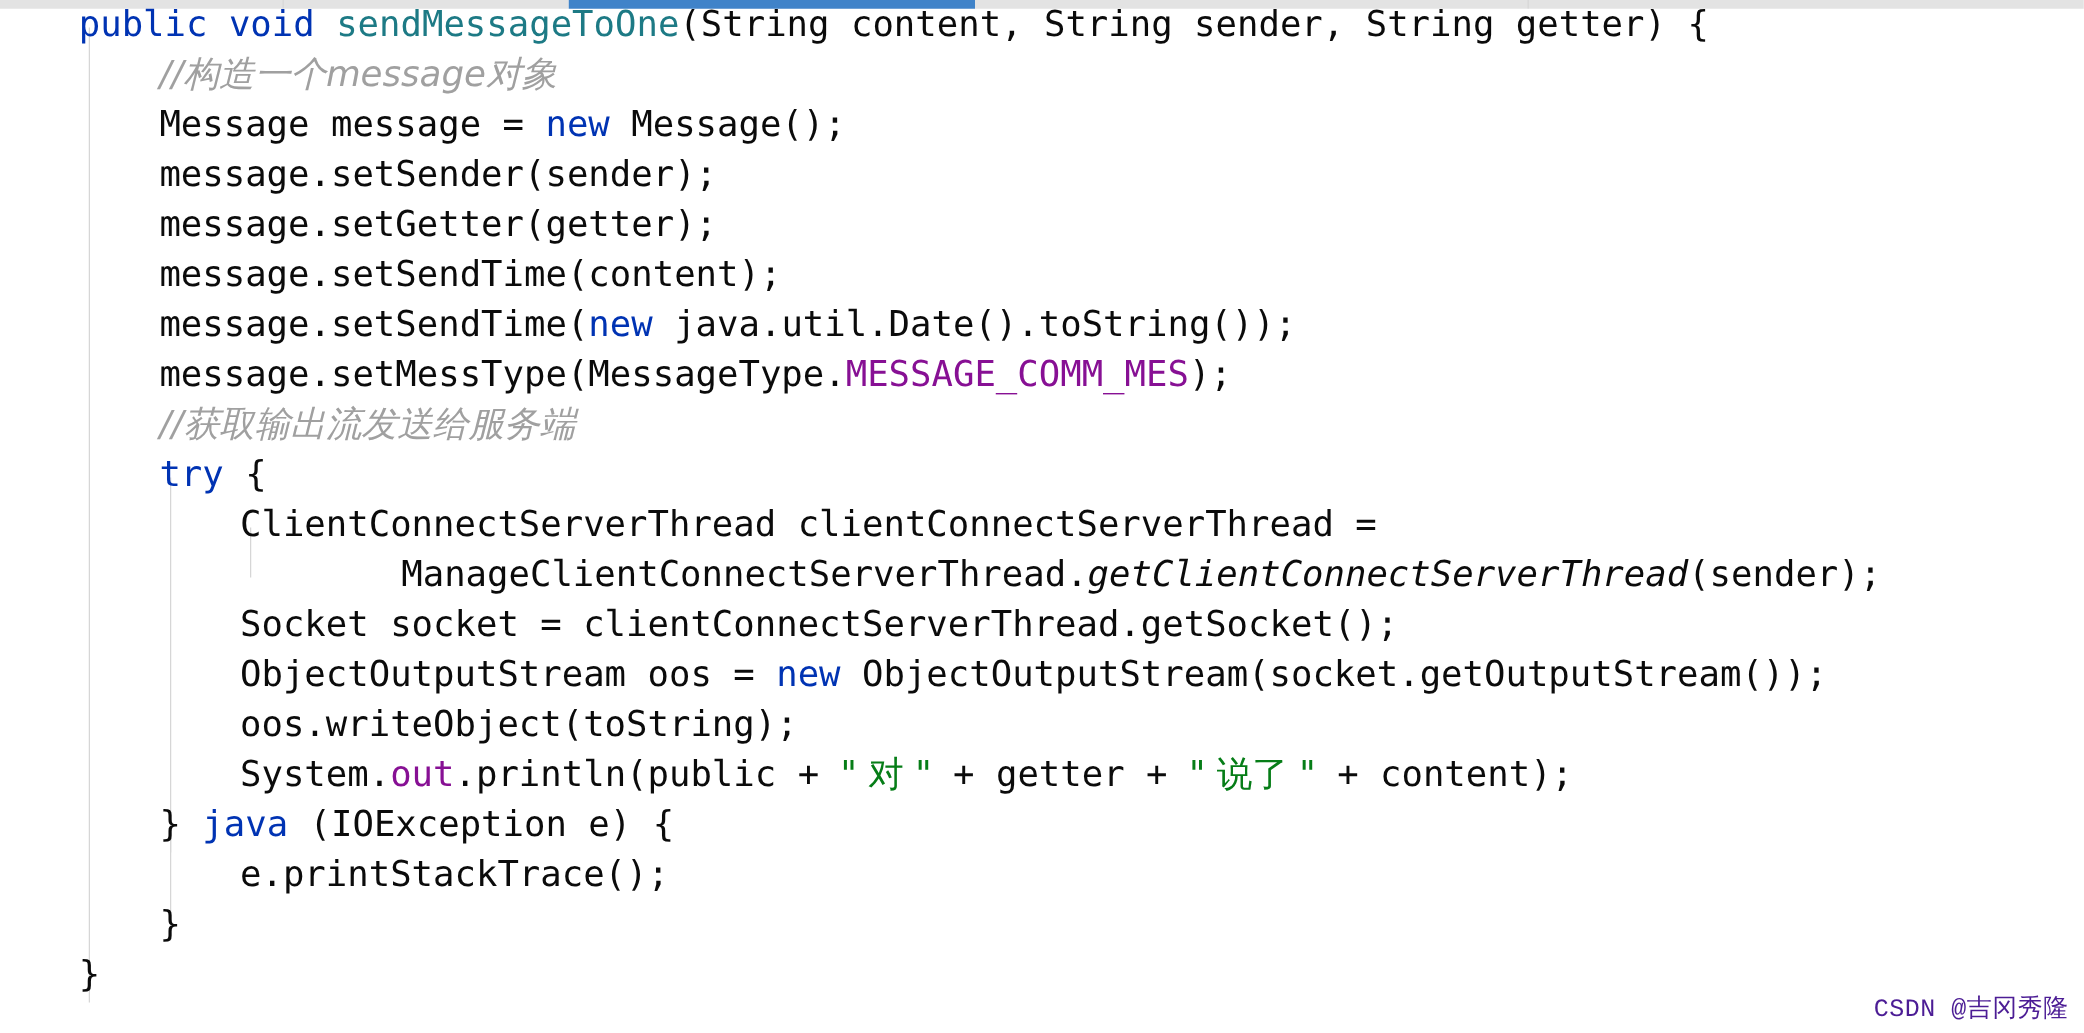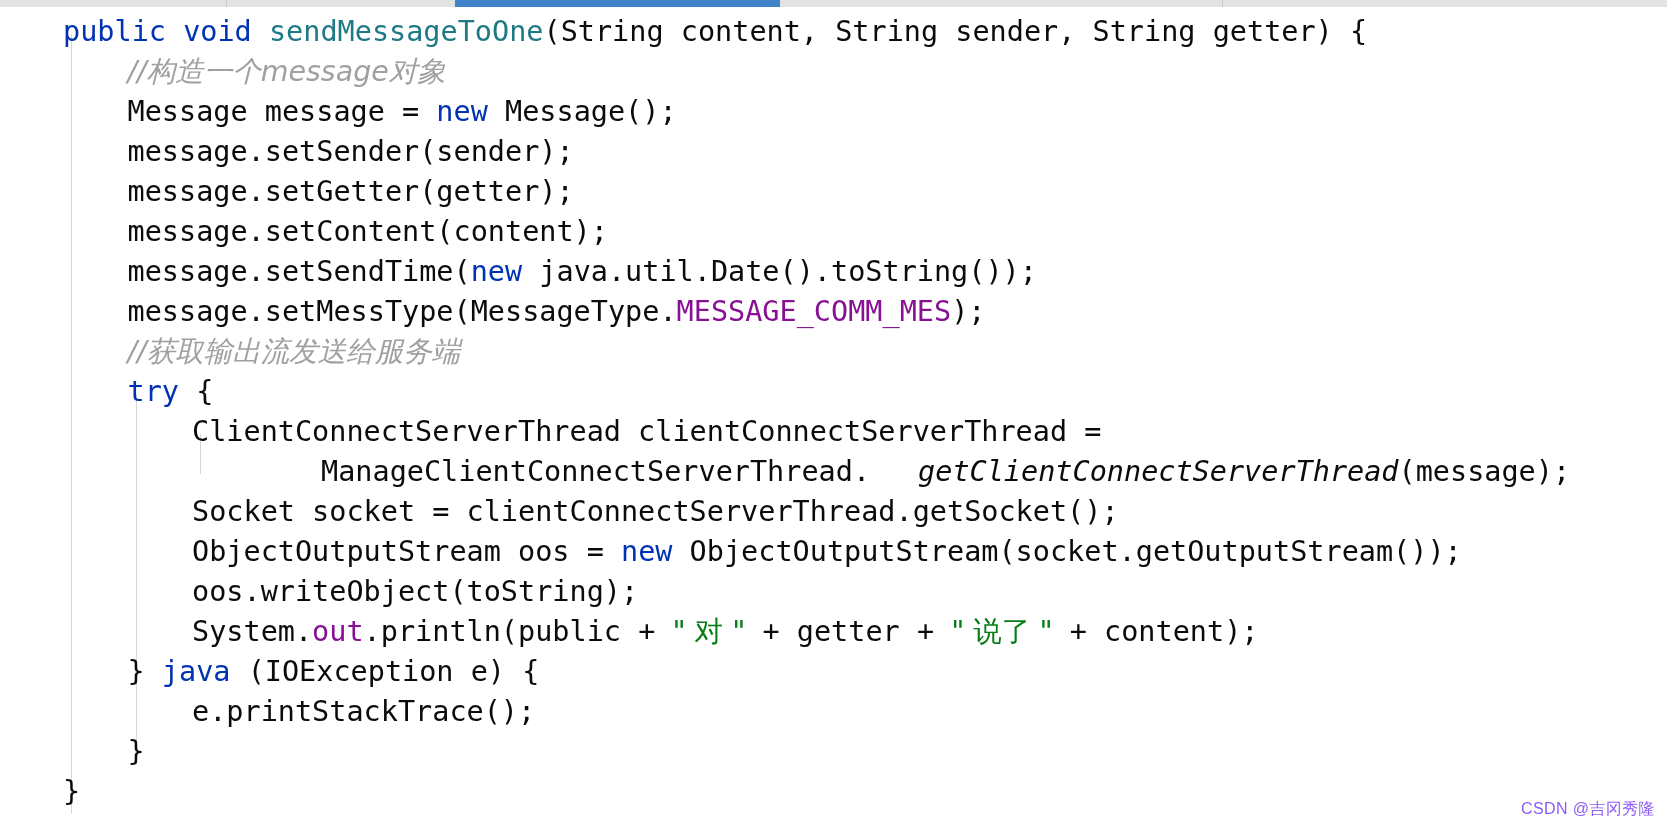--- a/index.html
+++ b/index.html
@@ -40,21 +40,21 @@
     top: 0;
     left: 455px;
     width: 325px;
     height: 7px;
     background: #4083c9;
   }
 
   
   #editor {
     position: absolute;
-    top: 12px;
+    top: 0;
     left: 0;
     width: 1667px;
     height: 728px;
   }
 
   .code-line {
     position: absolute;
     left: 0;
     width: 1667px;
     height: 40px;
@@ -72,36 +72,36 @@
     background: #d6d6d6;
   }
 
   
   .tk-keyword   { color: #0033b3; }
   .tk-method    { color: #1d7a85; }
   .tk-plain     { color: #0b0b0b; }
   .tk-comment   { color: #a0a0a0; font-style: italic; }
   .tk-static    { color: #871094; }
   .tk-string    { color: #067d17; }
-  .tk-italic    { font-style: italic; margin-left: 48px; }
+  .tk-italic    { font-style: italic; }
 
   
   .cjk {
     font-family: "DejaVu Sans", "Liberation Sans", sans-serif;
     text-align: center;
   }
 
   
   #watermark {
     position: absolute;
     right: 12px;
     bottom: 6px;
-    font-family: Liberation Sans, sans-serif;
-    font-size: 16px;
-    color: #8b5cf6;
+    font-family: Liberation Mono, monospace;
+    font-size: 20px;
+    color: #4c1d95;
     white-space: nowrap;
     letter-spacing: 0.4px;
   }
 </style>
 </head>
 <body>
 
 <div id="top-strip">
     <div class="seg seg-line" style="left: 0px; width: 226px;"></div>
     <div class="seg seg-divider" style="left: 226px; width: 1px;"></div>
@@ -115,27 +115,27 @@
 <div id="editor">
     <div class="indent-guide" style="left: 71px; top: 22px; height: 780px; background: rgb(214, 214, 214);"></div>
     <div class="indent-guide" style="left: 136px; top: 382px; height: 300px; background: rgb(214, 214, 214);"></div>
     <div class="indent-guide" style="left: 200px; top: 422px; height: 40px; background: rgb(214, 214, 214);"></div>
     <div class="indent-guide" style="left: 136px; top: 662px; height: 80px; background: rgb(214, 214, 214);"></div>
     <div class="code-line" style="top: 0px; padding-left: 63px;"><span class="tk-keyword">public</span><span class="tk-plain"> </span><span class="tk-keyword">void</span><span class="tk-plain"> </span><span class="tk-method">sendMessageToOne</span><span class="tk-plain">(String content, String sender, String getter) {</span></div>
     <div class="code-line" style="top: 40px; padding-left: 127.5px;"><span class="tk-comment cjk">//构造一个message对象</span></div>
     <div class="code-line" style="top: 80px; padding-left: 127.5px;"><span class="tk-plain">Message message = </span><span class="tk-keyword">new</span><span class="tk-plain"> Message();</span></div>
     <div class="code-line" style="top: 120px; padding-left: 127.5px;"><span class="tk-plain">message.setSender(sender);</span></div>
     <div class="code-line" style="top: 160px; padding-left: 127.5px;"><span class="tk-plain">message.setGetter(getter);</span></div>
-    <div class="code-line" style="top: 200px; padding-left: 127.5px;"><span class="tk-plain">message.setContent(content);</span></div>
+    <div class="code-line" style="top: 200px; padding-left: 127.5px;"><span class="tk-plain">message.setSendTime(content);</span></div>
     <div class="code-line" style="top: 240px; padding-left: 127.5px;"><span class="tk-plain">message.setSendTime(</span><span class="tk-keyword">new</span><span class="tk-plain"> java.util.Date().toString());</span></div>
     <div class="code-line" style="top: 280px; padding-left: 127.5px;"><span class="tk-plain">message.setMessType(MessageType.</span><span class="tk-static">MESSAGE_COMM_MES</span><span class="tk-plain">);</span></div>
     <div class="code-line" style="top: 320px; padding-left: 127.5px;"><span class="tk-comment cjk">//获取输出流发送给服务端</span></div>
     <div class="code-line" style="top: 360px; padding-left: 127.5px;"><span class="tk-keyword">try</span><span class="tk-plain"> {</span></div>
     <div class="code-line" style="top: 400px; padding-left: 192px;"><span class="tk-plain">ClientConnectServerThread clientConnectServerThread =</span></div>
-    <div class="code-line" style="top: 440px; padding-left: 321px;"><span class="tk-plain">ManageClientConnectServerThread.</span><span class="tk-italic">getClientConnectServerThread</span><span class="tk-plain">(message);</span></div>
+    <div class="code-line" style="top: 440px; padding-left: 321px;"><span class="tk-plain">ManageClientConnectServerThread.</span><span class="tk-italic">getClientConnectServerThread</span><span class="tk-plain">(sender);</span></div>
     <div class="code-line" style="top: 480px; padding-left: 192px;"><span class="tk-plain">Socket socket = clientConnectServerThread.getSocket();</span></div>
     <div class="code-line" style="top: 520px; padding-left: 192px;"><span class="tk-plain">ObjectOutputStream oos = </span><span class="tk-keyword">new</span><span class="tk-plain"> ObjectOutputStream(socket.getOutputStream());</span></div>
     <div class="code-line" style="top: 560px; padding-left: 192px;"><span class="tk-plain">oos.writeObject(toString);</span></div>
     <div class="code-line" style="top: 600px; padding-left: 192px;"><span class="tk-plain">System.</span><span class="tk-static">out</span><span class="tk-plain">.println(public + </span><span class="tk-string cjk">" 对 "</span><span class="tk-plain"> + getter + </span><span class="tk-string cjk">" 说了 "</span><span class="tk-plain"> + content);</span></div>
     <div class="code-line" style="top: 640px; padding-left: 127.5px;"><span class="tk-plain">} </span><span class="tk-keyword">java</span><span class="tk-plain"> (IOException e) {</span></div>
     <div class="code-line" style="top: 680px; padding-left: 192px;"><span class="tk-plain">e.printStackTrace();</span></div>
     <div class="code-line" style="top: 720px; padding-left: 127.5px;"><span class="tk-plain">}</span></div>
     <div class="code-line" style="top: 760px; padding-left: 63px;"><span class="tk-plain">}</span></div>
   </div>
 

